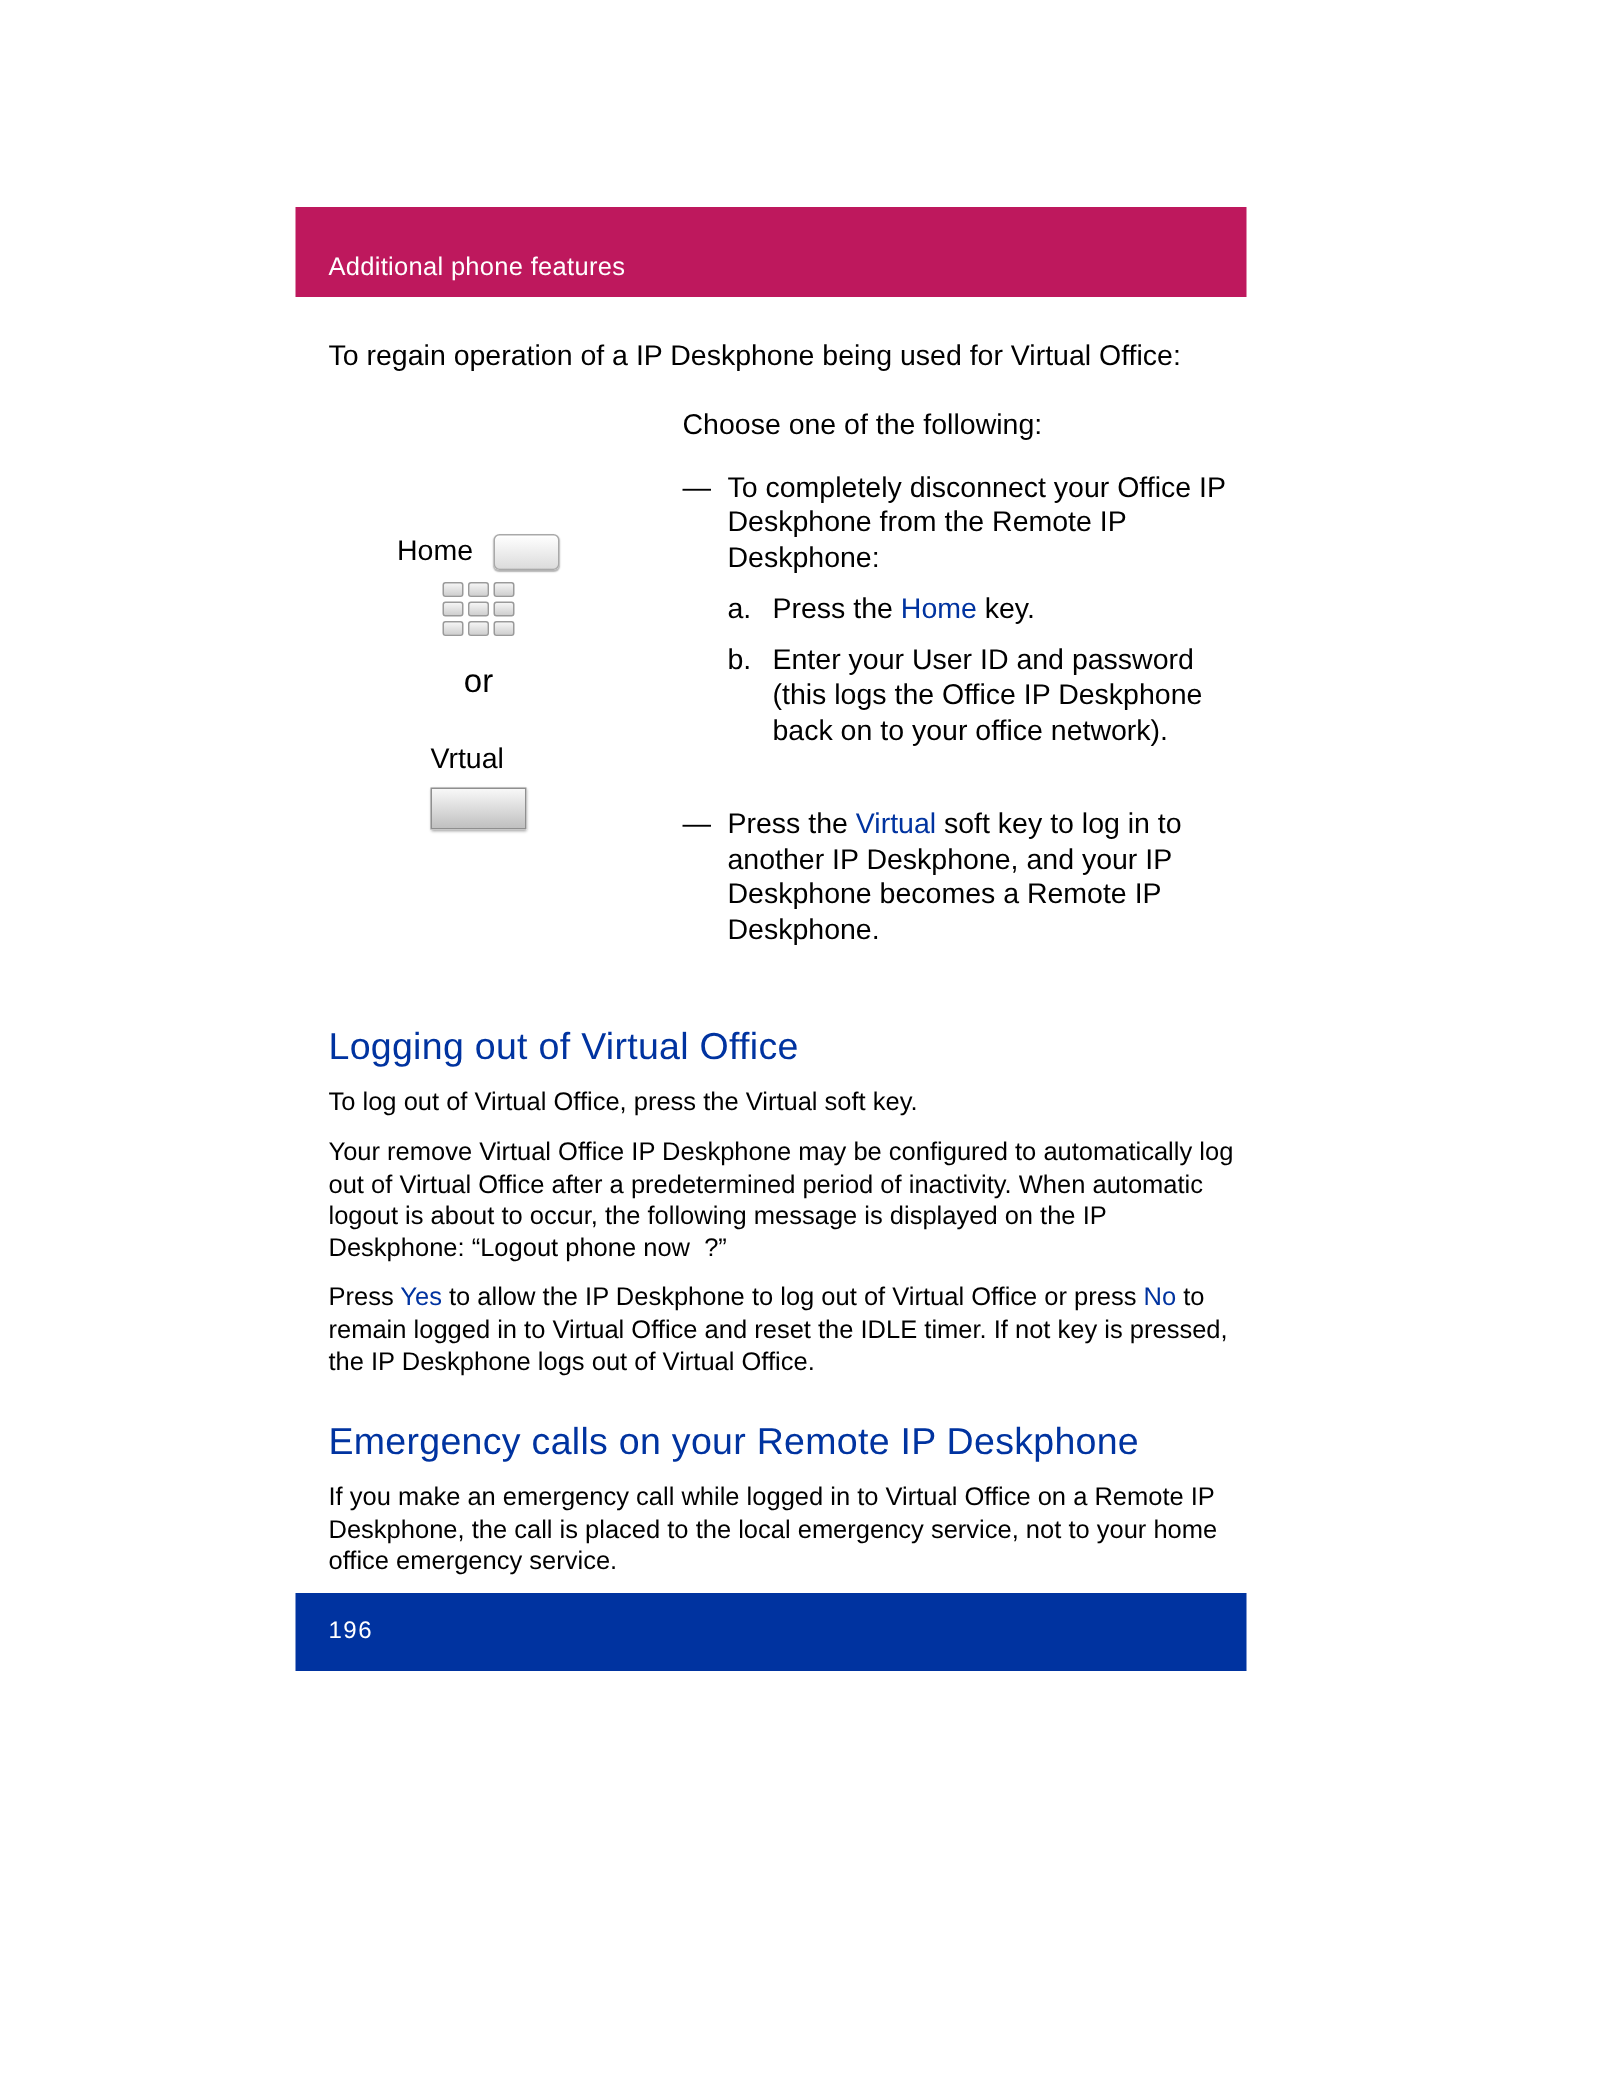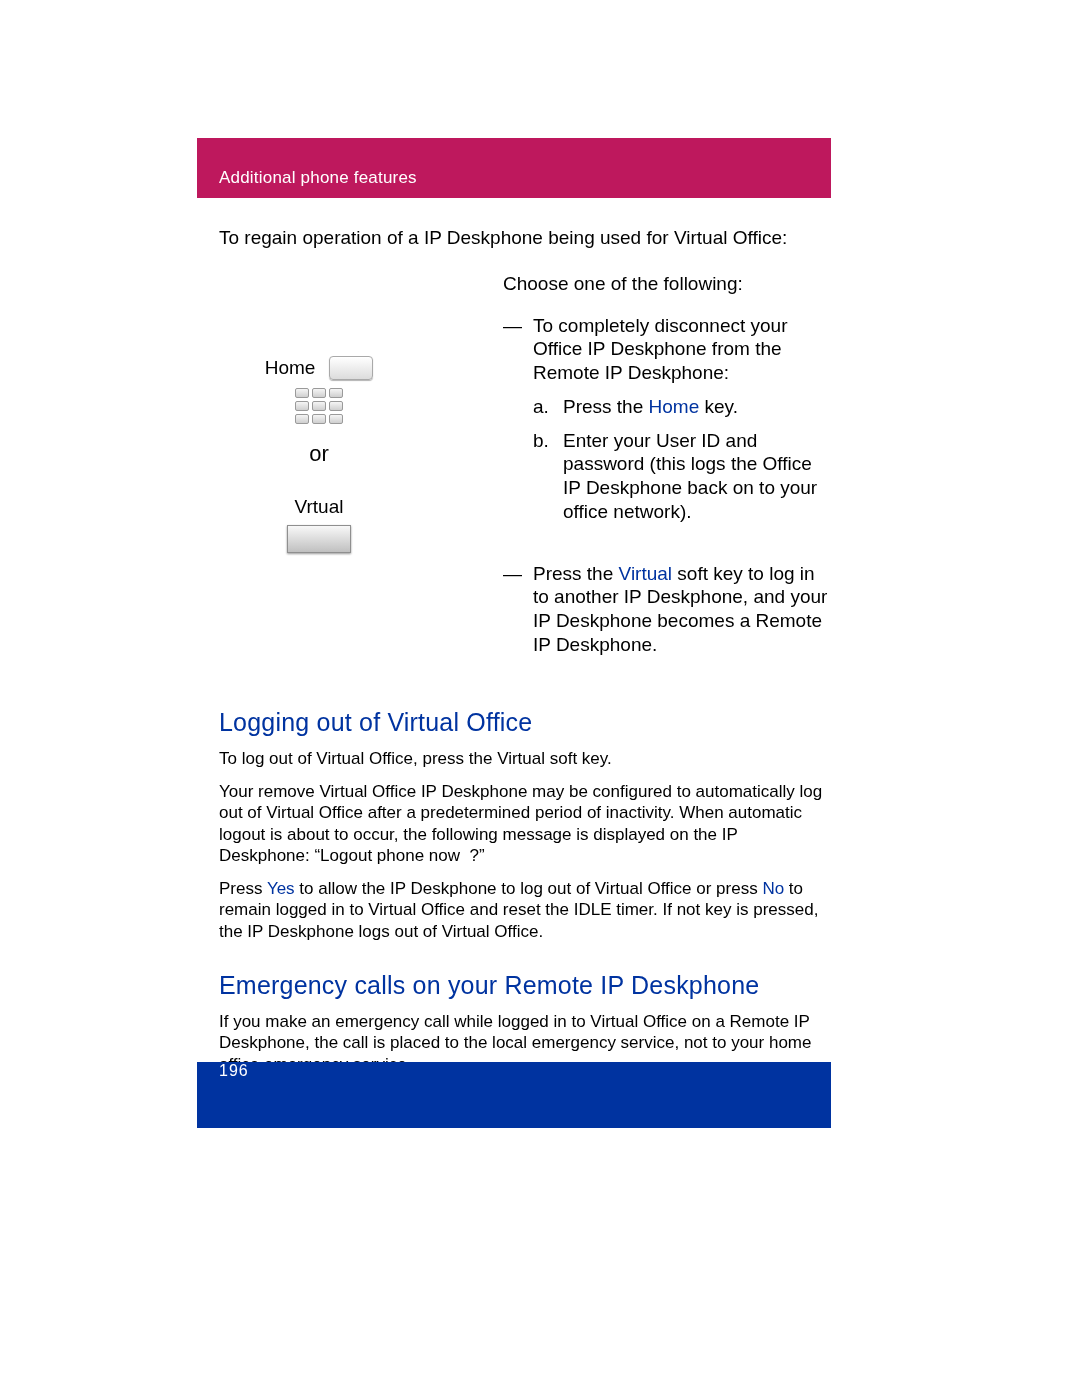--- a/index.html
+++ b/index.html
@@ -80,34 +80,33 @@
   .kp-btn {
     background: linear-gradient(#f5f5f5,#cfcfcf);
     border: 1px solid #9a9a9a;
     border-radius: 2px;
   }
   .or-label { margin-top: 16px; font-size: 22px; }
   .vrtual-block {
     margin-top: 28px;
     display: flex;
     flex-direction: column;
-    align-items: center;
+    align-items: flex-start;
     gap: 6px;
   }
   .soft-key-btn {
     width: 62px;
     height: 26px;
     background: linear-gradient(#f8f8f8,#c0c0c0);
     border: 1px solid #8f8f8f;
     box-shadow: 0 1px 2px rgba(0,0,0,0.4);
   }
   .right-col {
     flex: 1;
     font-size: 19px;
-    margin-left: 48px;
   }
   .right-col .choose { margin-bottom: 18px; }
   .dash-item {
     display: flex;
     gap: 10px;
     margin-bottom: 10px;
   }
   .dash { width: 20px; flex: none; text-align: left; }
   .sub-list { margin-left: 0; }
   .ol-item {
@@ -128,24 +127,24 @@
   }
   .para { margin-bottom: 12px; font-size: 17px; line-height: 1.25; }
   .note-block { margin-left: 30px; font-size: 19px; line-height: 1.25; }
   .note-label { font-style: italic; font-weight: bold; }
 
   .footer-band {
     position: absolute;
     left: 197px;
     top: 1062px;
     width: 634px;
-    height: 66px;
+    height: 52px;
     background: #0033a0;
     display: flex;
-    align-items: flex-start;
+    align-items: center;
     padding-left: 22px;
     box-sizing: border-box;
   }
   .page-num {
     color: #fff;
     font-size: 16px;
     letter-spacing: 1px;
   }
 </style>
 </head>

